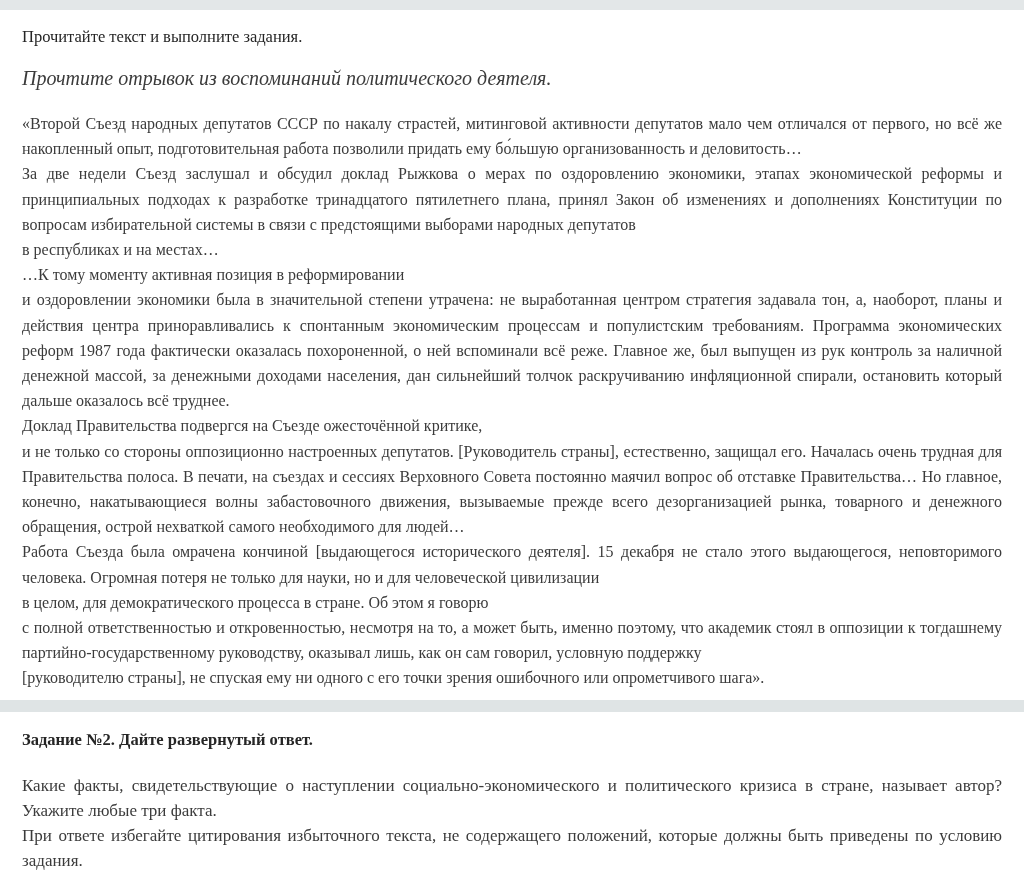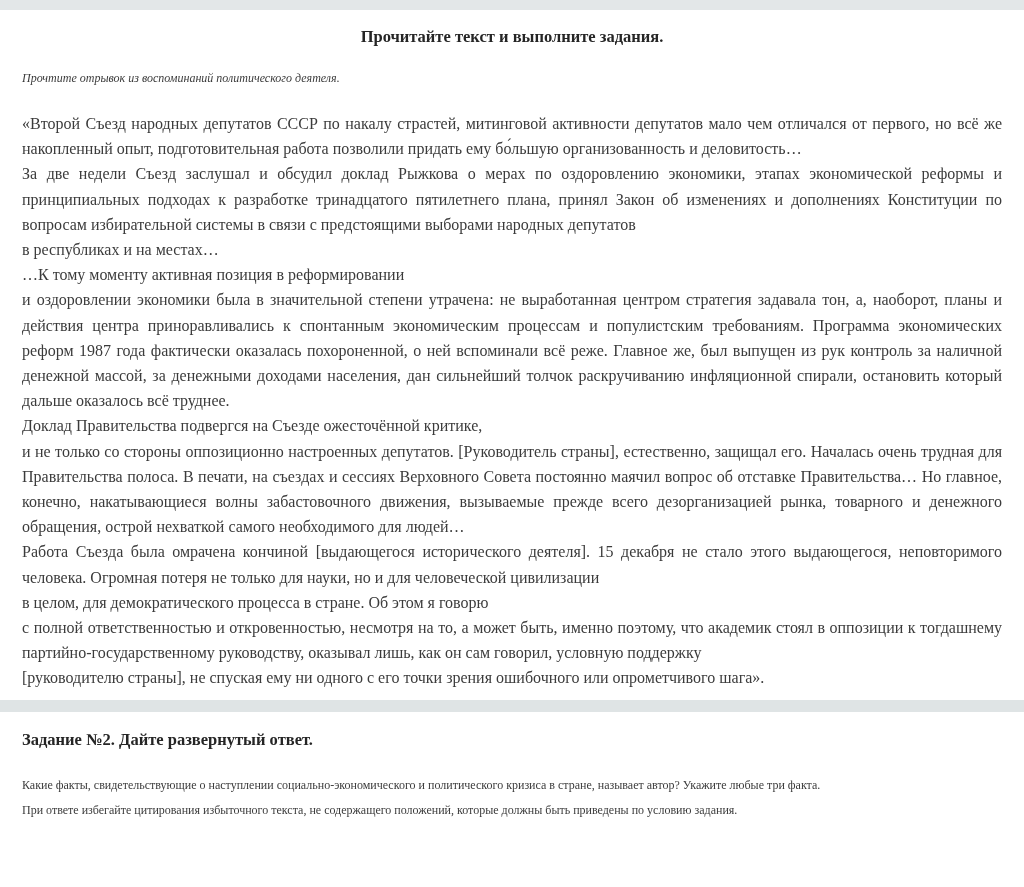--- a/index.html
+++ b/index.html
@@ -18,27 +18,26 @@
     height: 10px;
     background: #e3e7e8;
   }
   .content {
     padding: 0 22px;
   }
   .instructions-heading {
     margin: 18px 0 0 0;
     font-size: 16.5px;
     line-height: 18px;
-    font-weight: bold;
+    font-weight: normal;
     color: #252525;
-    text-align: center;
   }
   .source-note {
     margin: 23px 0 0 0;
-    font-size: 12px;
+    font-size: 20px;
     line-height: 18px;
     font-style: italic;
     color: #3b3b3b;
   }
   .memoir-passage {
     margin: 24px 0 0 0;
     font-size: 16px;
     line-height: 25.2px;
     text-align: justify;
     white-space: pre-line;
@@ -51,21 +50,21 @@
   }
   .task-heading {
     margin: 19px 0 8px 0;
     font-size: 16.5px;
     line-height: 18px;
     font-weight: bold;
     color: #252525;
   }
   .task-body {
     margin: 24px 0 0 0;
-    font-size: 12px;
+    font-size: 17px;
     line-height: 25.2px;
     text-align: justify;
     white-space: pre-line;
     color: #3b3b3b;
   }
 </style>
 </head>
 <body>
 
 <div class="top-strip"></div>

